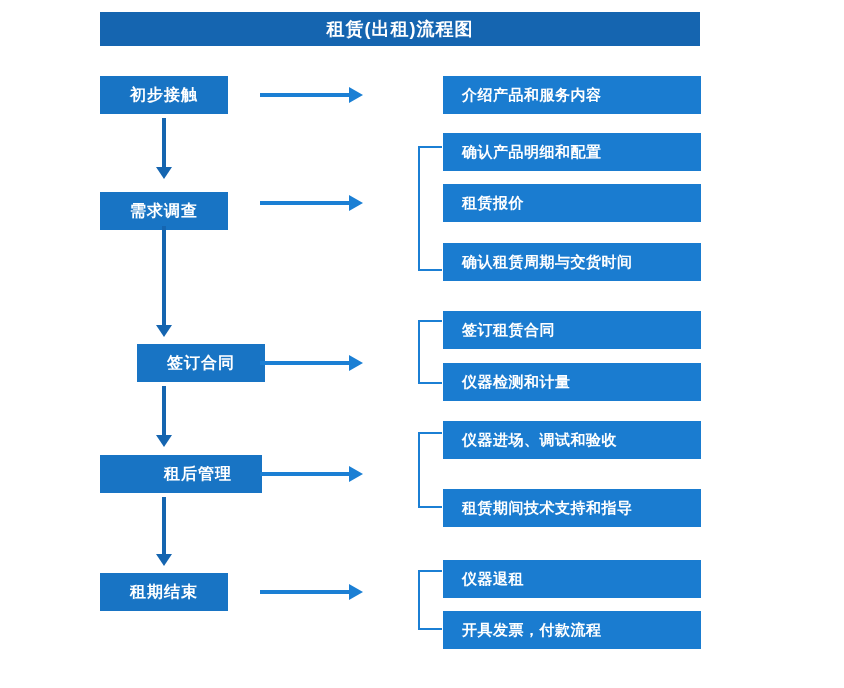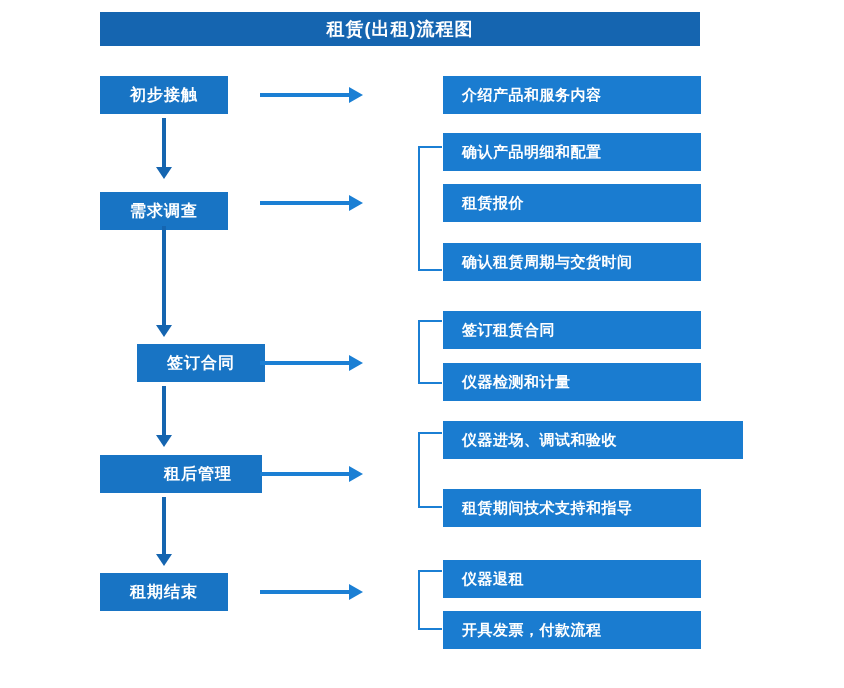--- a/index.html
+++ b/index.html
@@ -109,21 +109,21 @@
       <div class="stage-box" style="left: 100px; top: 455px; width: 128px; height: 38px; padding-left: 34px;">租后管理</div>
       <div class="stage-box" style="left: 100px; top: 573px; width: 128px; height: 38px;">租期结束</div>
     </div>
   <div id="details-layer">
       <div class="detail-box" style="left: 443px; top: 76px; width: 258px; height: 38px;">介绍产品和服务内容</div>
       <div class="detail-box" style="left: 443px; top: 133px; width: 258px; height: 38px;">确认产品明细和配置</div>
       <div class="detail-box" style="left: 443px; top: 184px; width: 258px; height: 38px; text-align: right;">租赁报价</div>
       <div class="detail-box" style="left: 443px; top: 243px; width: 258px; height: 38px;">确认租赁周期与交货时间</div>
       <div class="detail-box" style="left: 443px; top: 311px; width: 258px; height: 38px;">签订租赁合同</div>
       <div class="detail-box" style="left: 443px; top: 363px; width: 258px; height: 38px;">仪器检测和计量</div>
-      <div class="detail-box" style="left: 443px; top: 421px; width: 300px; height: 38px;">仪器进场、调试和验收</div>
+      <div class="detail-box" style="left: 443px; top: 421px; width: 258px; height: 38px;">仪器进场、调试和验收</div>
       <div class="detail-box" style="left: 443px; top: 489px; width: 258px; height: 38px;">租赁期间技术支持和指导</div>
       <div class="detail-box" style="left: 443px; top: 560px; width: 258px; height: 38px;">仪器退租</div>
       <div class="detail-box" style="left: 443px; top: 611px; width: 258px; height: 38px;">开具发票，付款流程</div>
     </div>
   <div id="connectors-layer">
       <div class="v-arrow" style="left: 162px; top: 118px; height: 50px;"></div>
       <div class="v-arrow" style="left: 162px; top: 226px; height: 100px;"></div>
       <div class="v-arrow" style="left: 162px; top: 386px; height: 50px;"></div>
       <div class="v-arrow" style="left: 162px; top: 497px; height: 58px;"></div>
       <div class="h-arrow" style="left: 260px; top: 93px; width: 90px;"></div>

